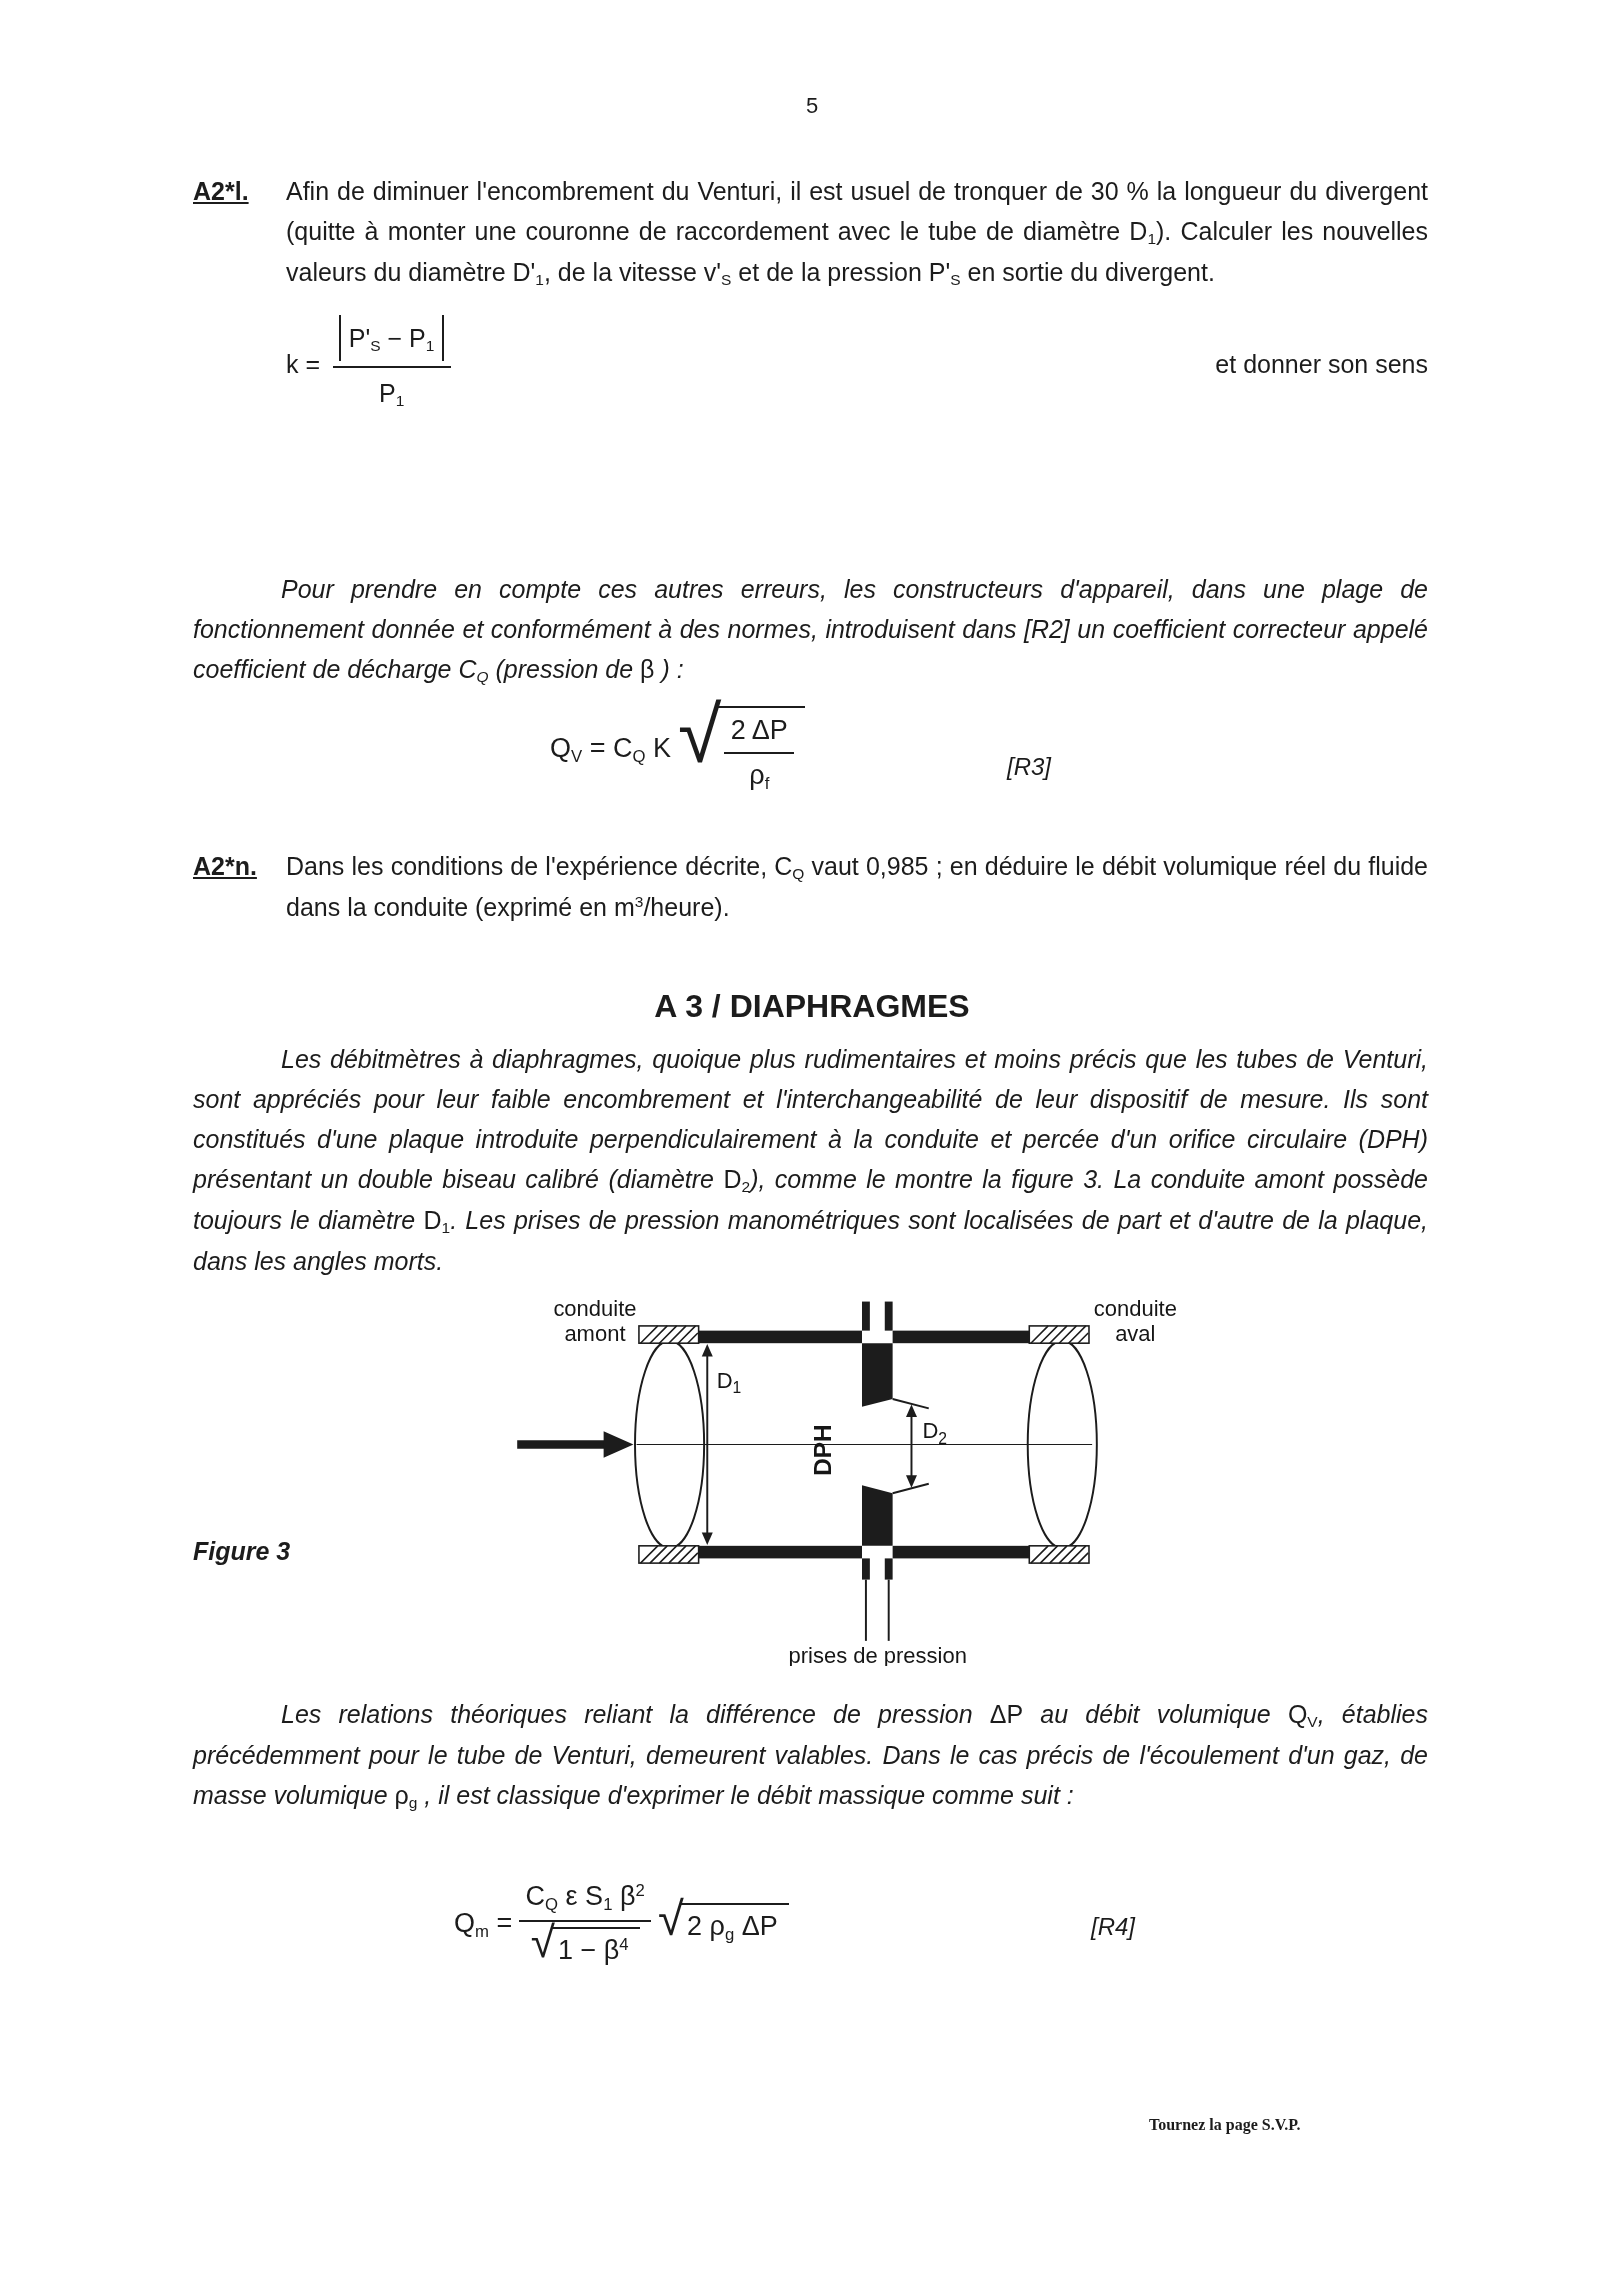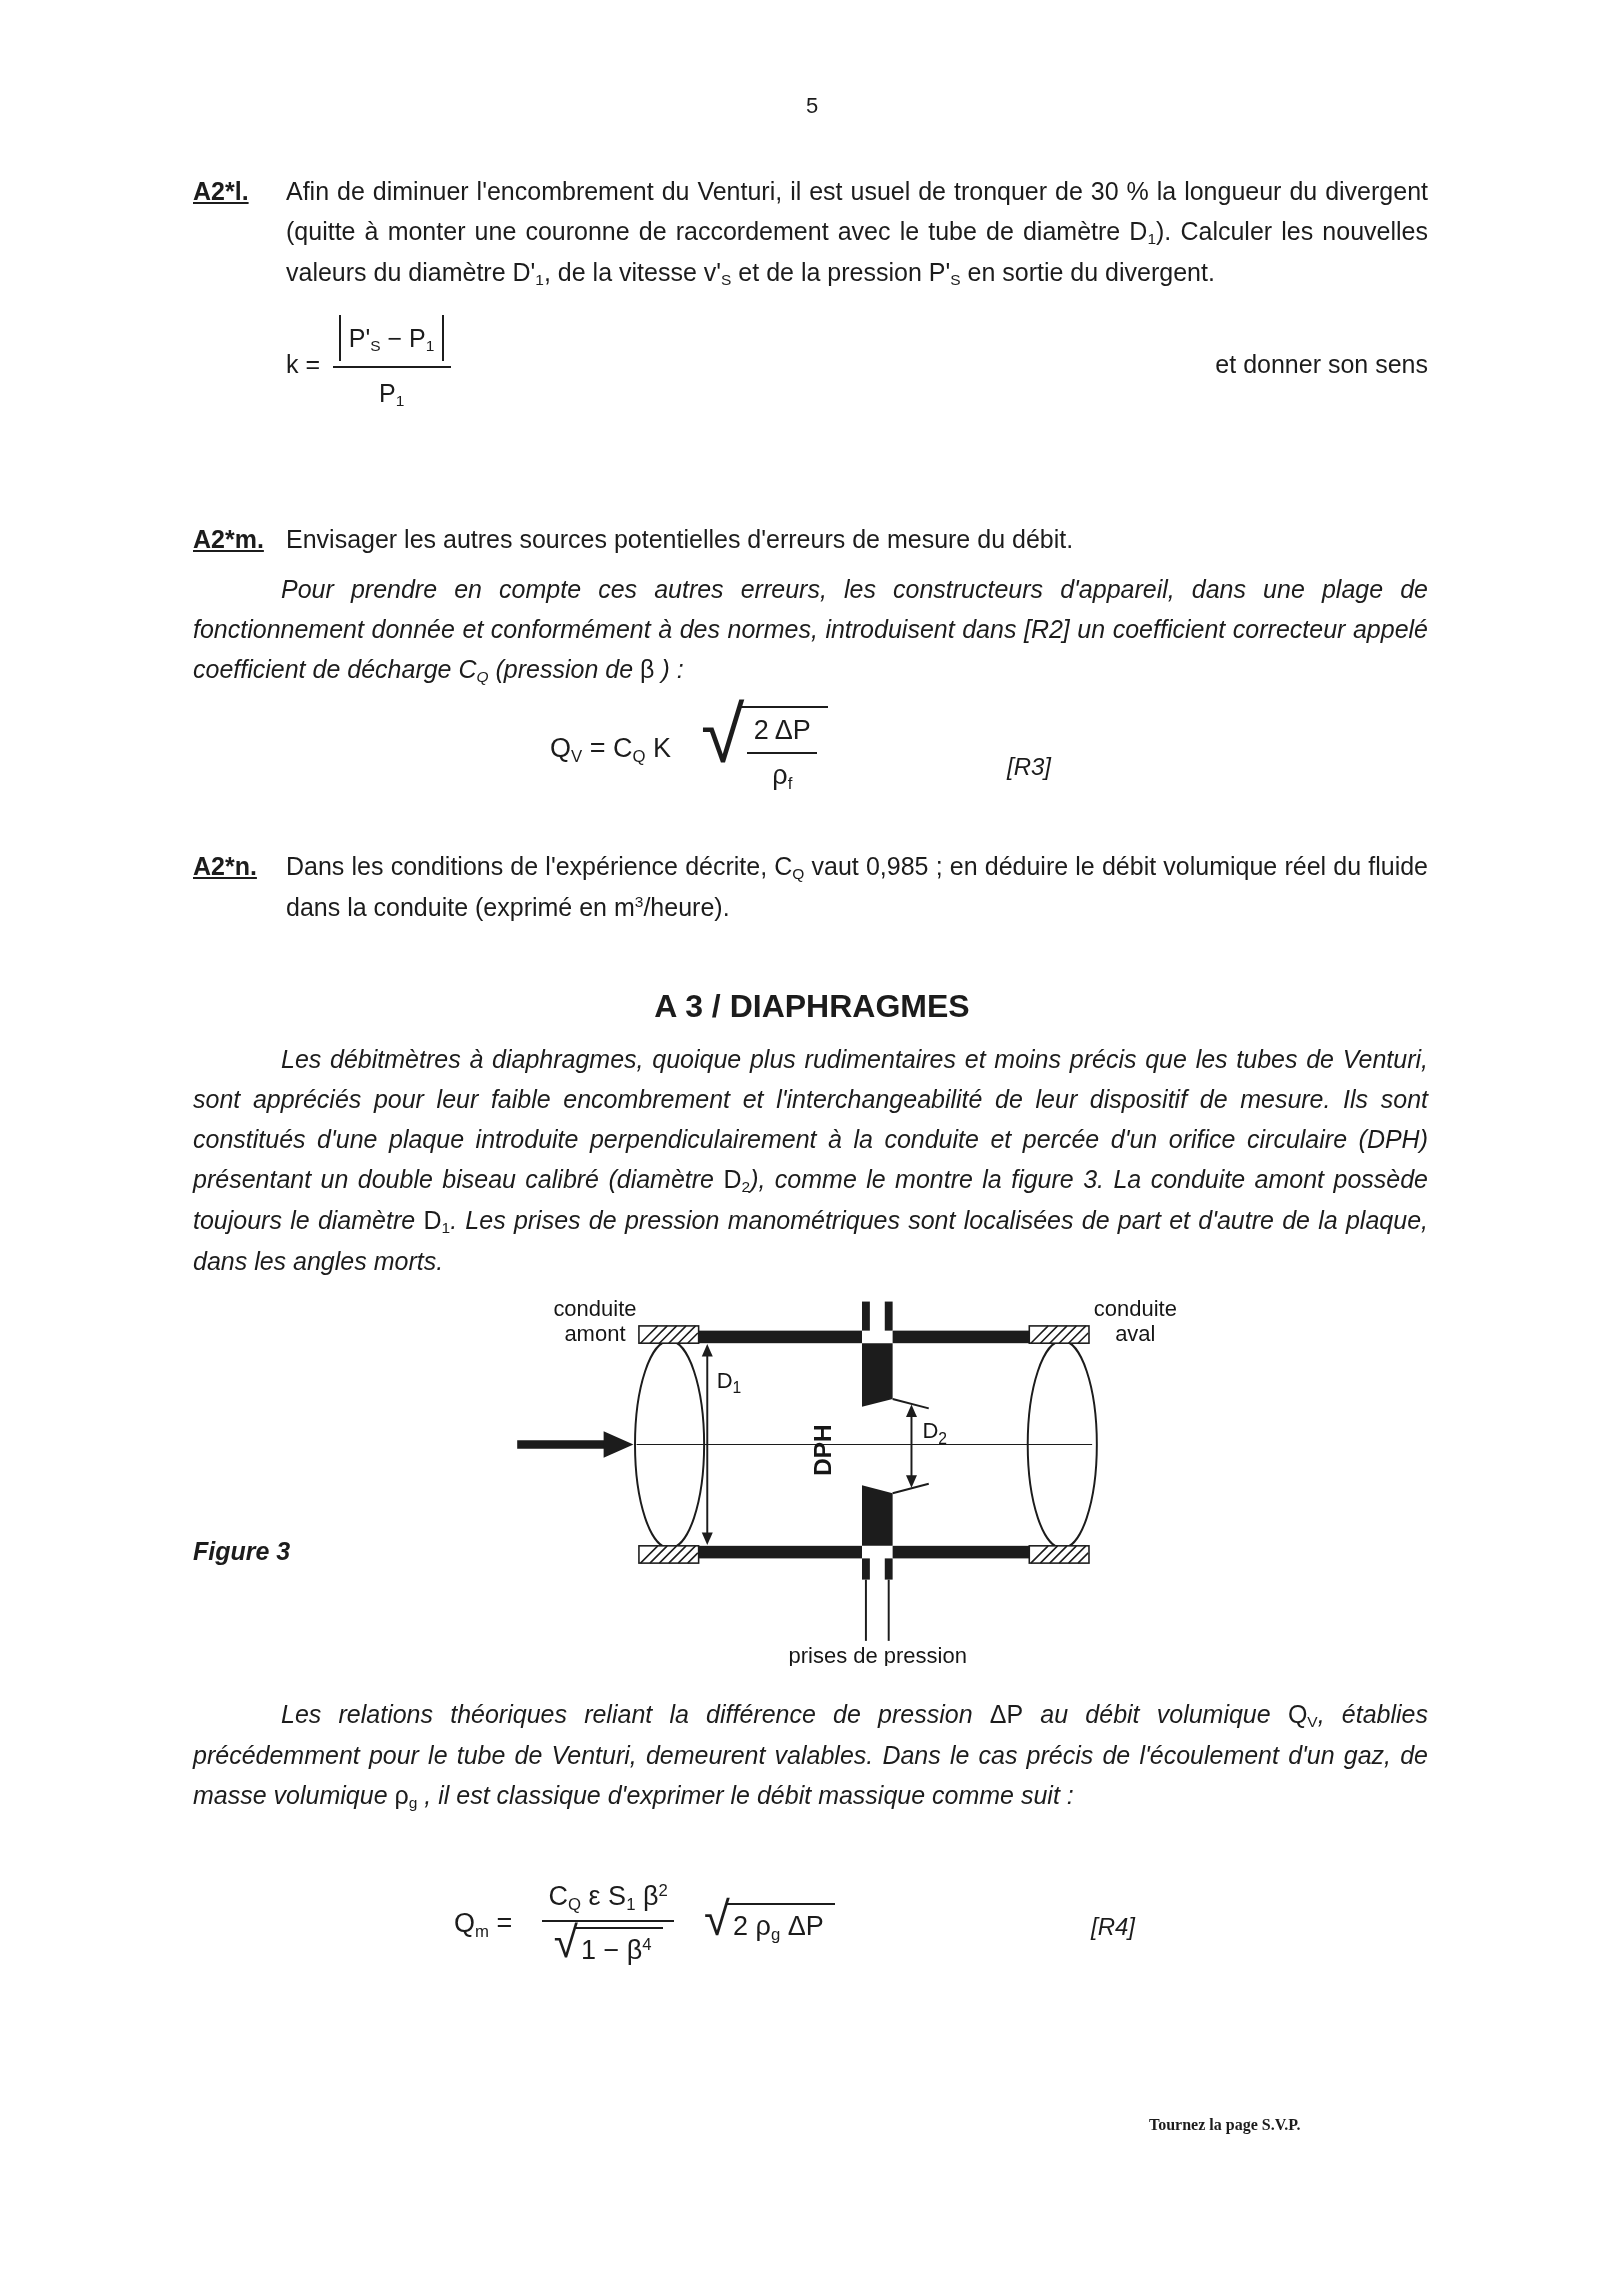--- a/index.html
+++ b/index.html
@@ -20,21 +20,21 @@
   .frac { display:inline-flex; flex-direction:column; align-items:center; text-align:center; vertical-align:middle; }
   .frac > .num { border-bottom:2.4px solid #1c1c1c; padding:0 6.3px 4.7px; display:block; }
   .frac > .den { padding-top:4.7px; display:block; }
   .abs { display:inline-block; border-left:2.4px solid #1c1c1c; border-right:2.4px solid #1c1c1c; padding:2.4px 7.9px; }
   .sub { font-size:0.62em; vertical-align:-0.28em; }
   .sup { font-size:0.62em; vertical-align:0.55em; }
   .up { font-style:normal; }
   .note, .para { position:absolute; left:193px; width:1235px; font-style:italic; text-indent:88px; text-align:justify; }
   .heading { position:absolute; left:0; width:100%; text-align:center; font-weight:700; font-size:32px; }
   .formula { position:absolute; font-size:27px; line-height:1.25; }
-  .frow { display:inline-flex; align-items:center; gap:30px; }
+  .frow { display:inline-flex; align-items:center; gap:7px; }
   .sqrt { display:inline-flex; align-items:flex-start; }
   .sqrt > .rad { line-height:0.82; font-weight:400; transform:translateY(-3.1px); margin-right:-3.9px; }
   .sqrt > .cand { border-top:2.4px solid #1c1c1c; padding:5.5px 11px 0 7px; }
   .r3rad { font-size:79px; }
   .linerad { font-size:44px; }
   .midrad { font-size:47px; }
   .fref { position:absolute; font-size:24px; font-style:italic; }
   .figcap { position:absolute; font-weight:700; font-style:italic; font-size:25px; }
   .footer { position:absolute; font-family:"Liberation Serif","DejaVu Serif",serif; font-weight:700; font-size:16px; }
   .figure { position:absolute; }
@@ -64,24 +64,20 @@
         <span>k =</span>
         <span class="frac">
           <span class="num"><span class="abs"><span>P'</span><span class="sub">S</span><span> − P</span><span class="sub">1</span></span></span>
           <span class="den"><span>P</span><span class="sub">1</span></span>
         </span>
       </span>
       <span>et donner son sens</span>
     </div>
   </section>
 
-  <section class="qitem" style="top:519px">
-    <span class="qlabel">A2*m.</span>
-    <div class="qbody">Envisager les autres sources potentielles d'erreurs de mesure du débit.</div>
-  </section>
 
   <div class="note" style="top:569px"><span>Pour prendre en compte ces autres erreurs, les constructeurs d'appareil, dans une plage de fonctionnement donnée et conformément à des normes, introduisent dans [R2] un coefficient correcteur appelé coefficient de décharge C</span><span class="sub">Q</span><span> (pression de </span><span class="up">β</span><span> ) :</span></div>
 
   <div class="formula" style="top:706px; left:550px;">
     <span class="frow">
       <span><span>Q</span><span class="sub">V</span><span> = C</span><span class="sub">Q</span><span> K</span></span>
       <span class="sqrt">
         <span class="rad r3rad">√</span>
         <span class="cand">
           <span class="frac">

